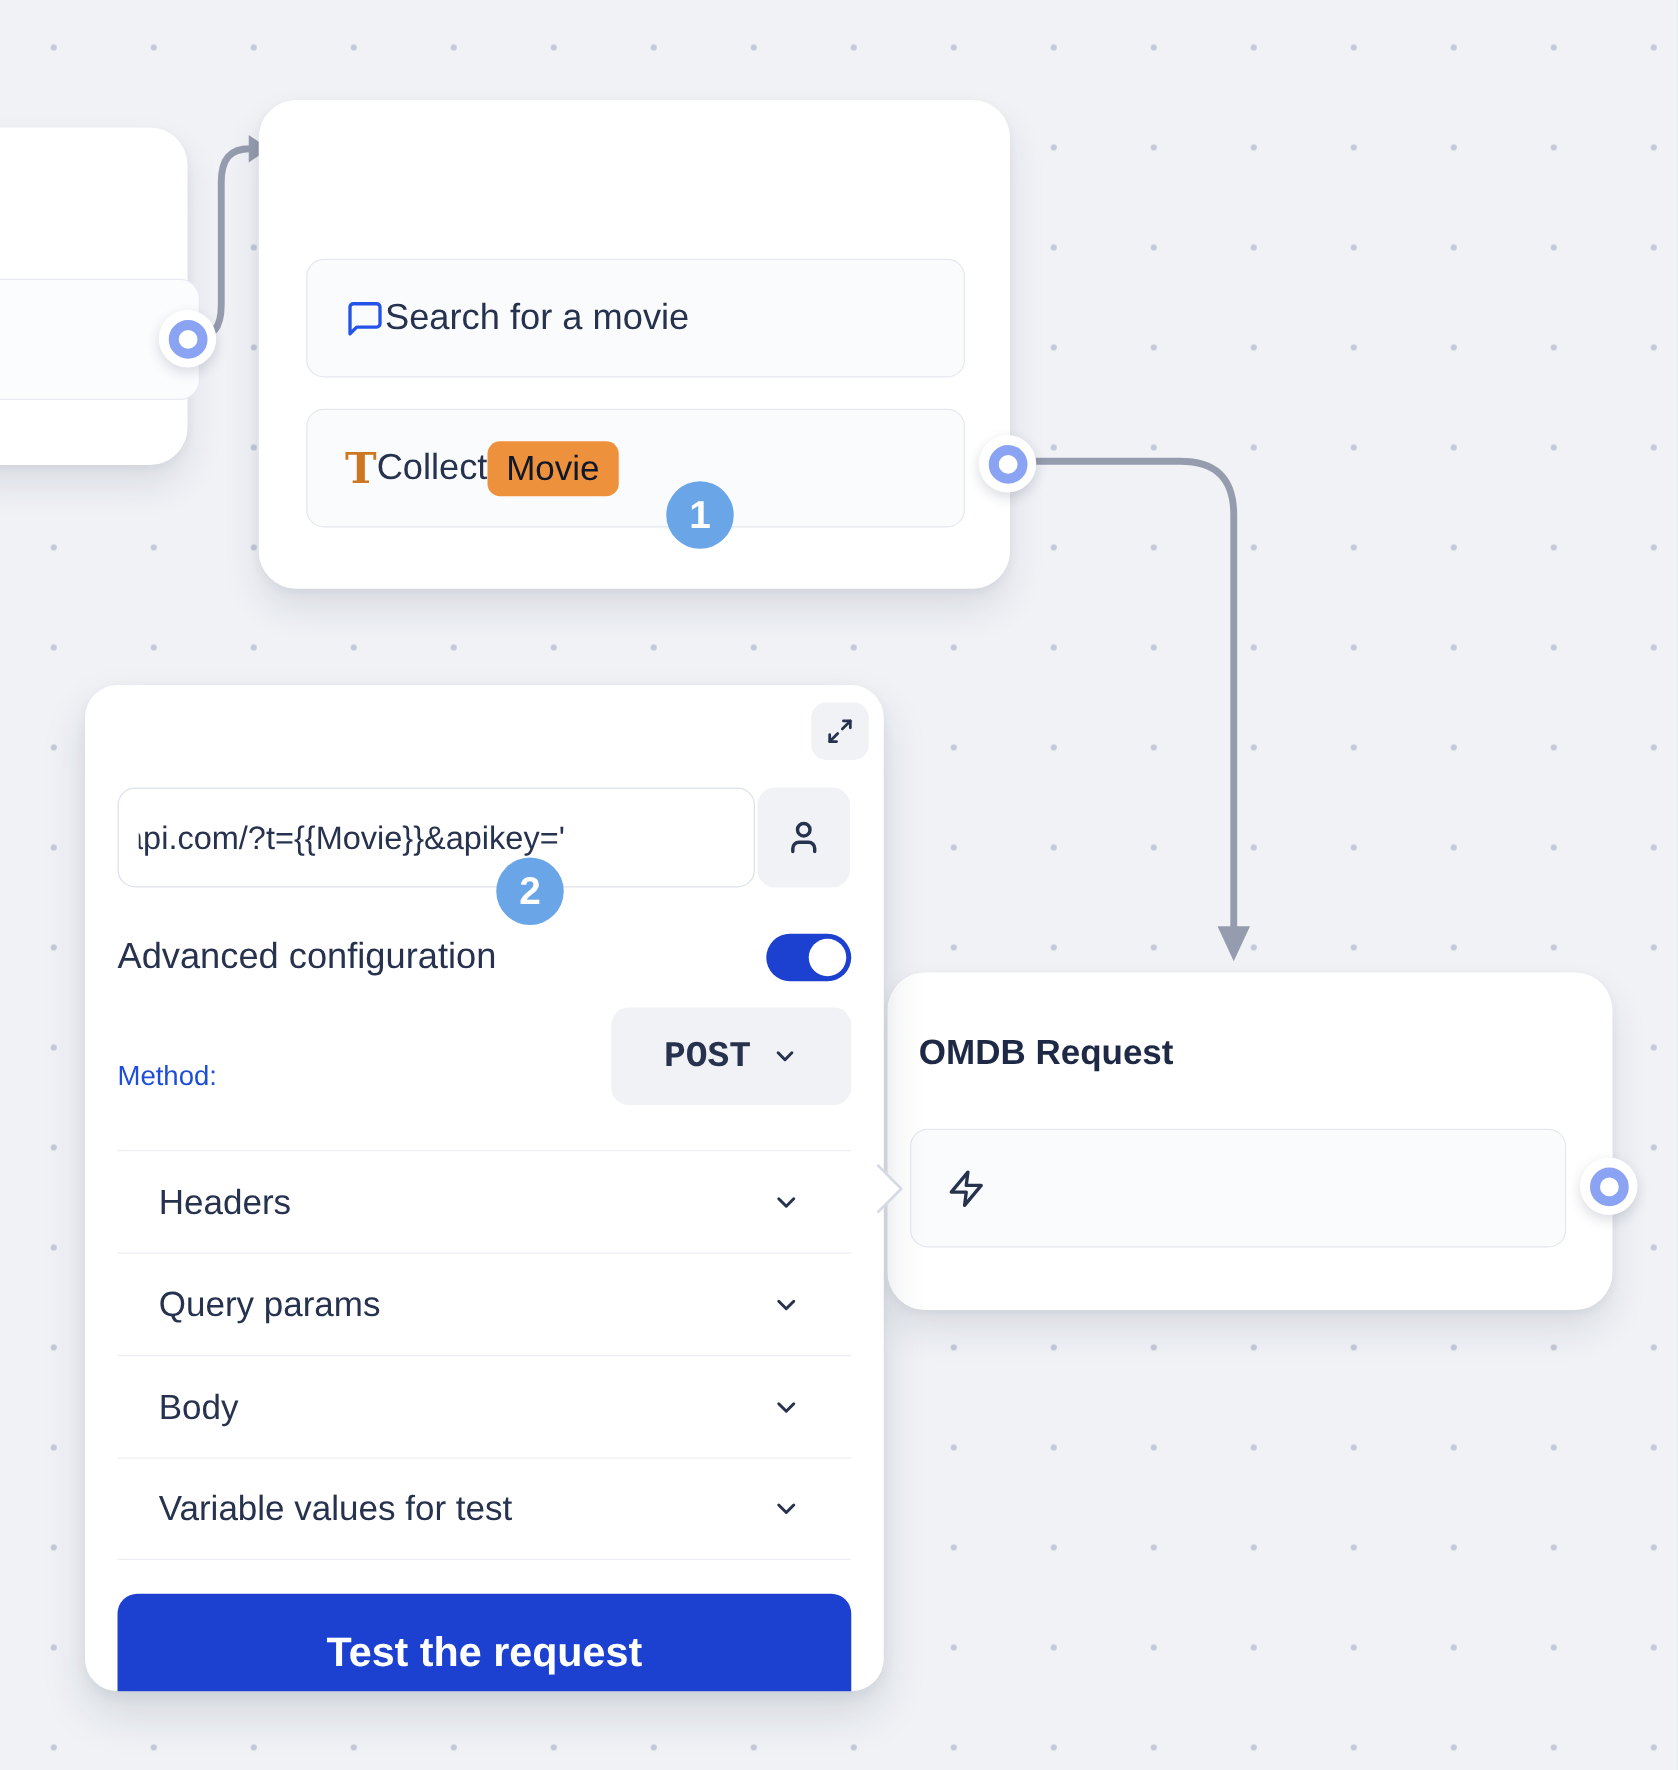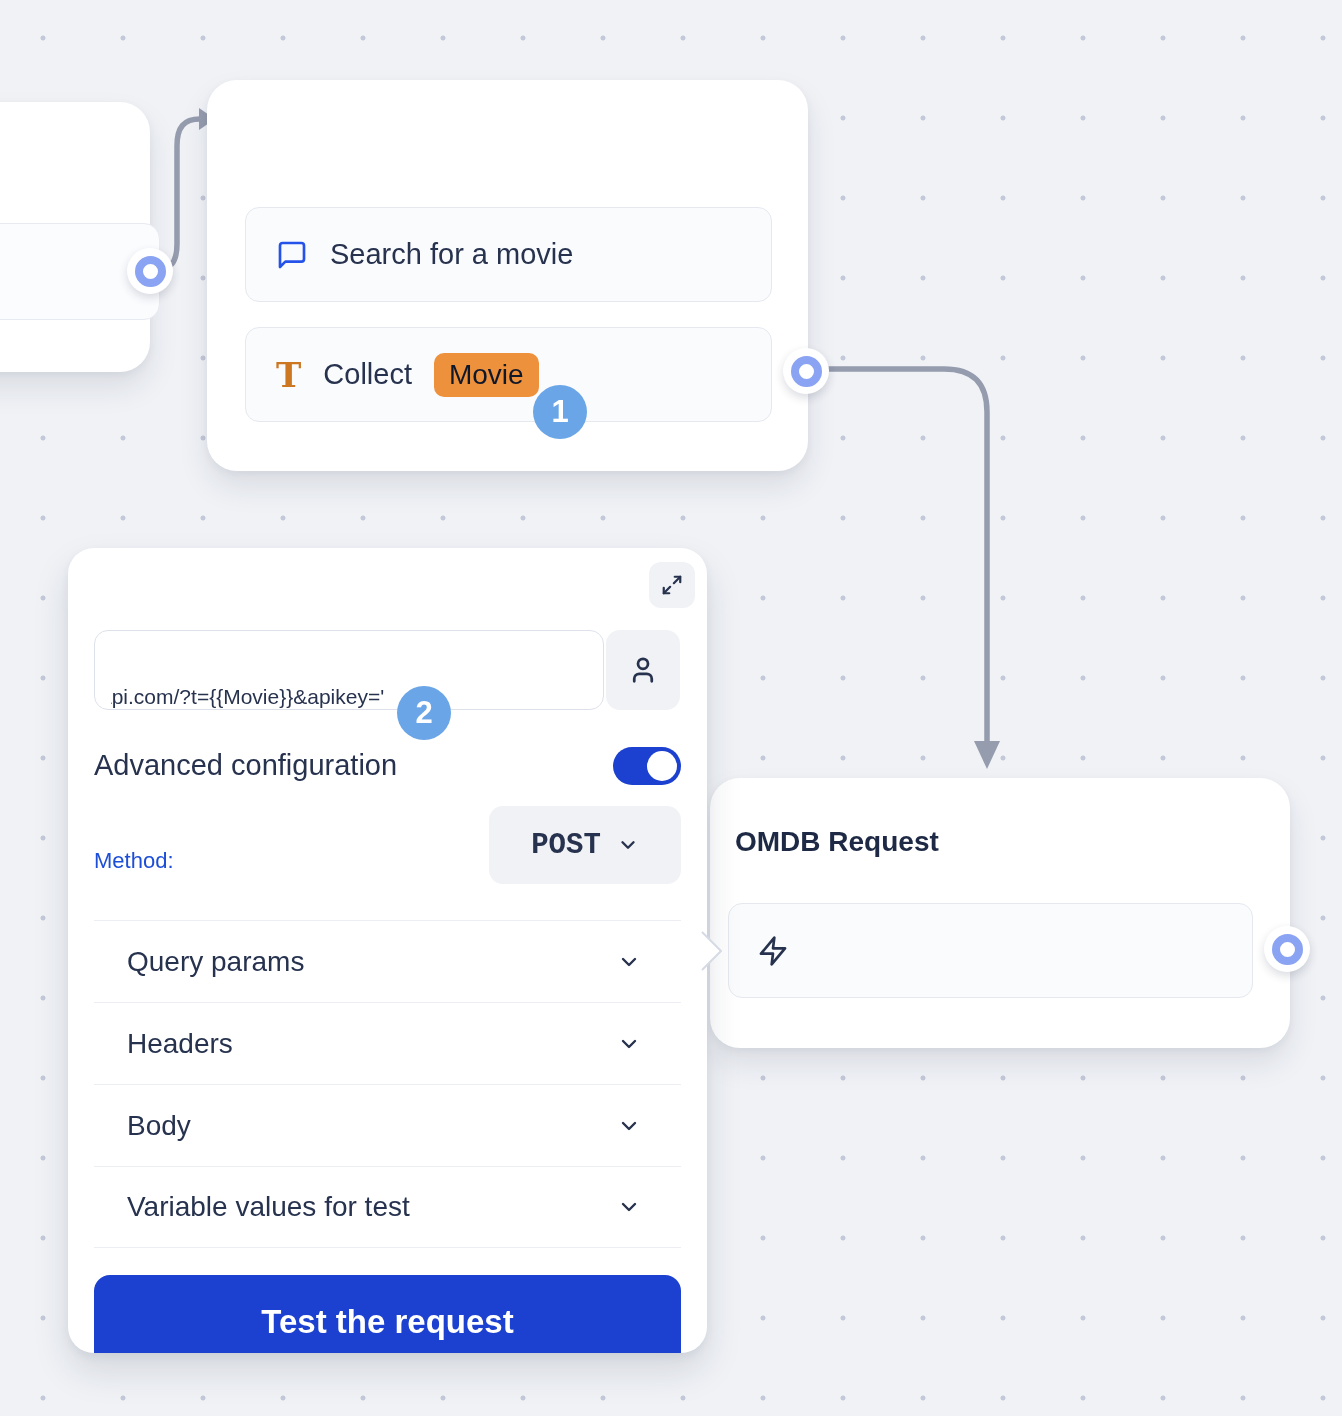--- a/index.html
+++ b/index.html
@@ -12,42 +12,42 @@
     font-family:"Liberation Sans",sans-serif;color:#27324e;
   }
   svg.connectors{position:absolute;inset:0;z-index:1;pointer-events:none;}
   .card{position:absolute;background:#fff;border-radius:30px;
         box-shadow:0 16px 30px rgba(25,35,65,.10),0 3px 8px rgba(25,35,65,.05);}
   .node-left{left:-46px;top:102px;width:196px;height:270px;z-index:2;}
   .node-left .stub-row{position:absolute;left:-20px;top:121px;width:226px;height:97px;
         background:#fbfcfe;border:1.5px solid #e7eaf1;border-radius:16px;}
   .node-movie{left:207px;top:80px;width:601px;height:391px;z-index:2;}
   .node-title{position:absolute;left:50px;top:128px;font-size:30px;font-weight:700;color:#1e2a45;letter-spacing:.2px;}
-  .item-row{position:absolute;display:flex;align-items:center;gap:22px;
+  .item-row{position:absolute;display:flex;align-items:center;
         background:#fafbfd;border:1.5px solid #e5e8ef;border-radius:14px;padding:12px 30px;
         font-size:29px;color:#27324e;white-space:nowrap;}
   .node-movie .row1{left:38px;top:127px;width:527px;height:95px;}
   .node-movie .row2{left:38px;top:247px;width:527px;height:95px;}
   .icon{display:inline-flex;align-items:center;justify-content:center;flex:0 0 auto;}
   .t-glyph{font-family:"DejaVu Serif","Liberation Serif",serif;font-size:34px;font-weight:700;color:#cd7722;line-height:1;}
   .chip{background:#ee913c;color:#0f172a;border-radius:10px;padding:6px 15px;font-size:28px;}
   .port{position:absolute;width:46px;height:46px;border-radius:50%;background:#fff;z-index:5;
         display:flex;align-items:center;justify-content:center;
         box-shadow:0 4px 10px rgba(30,40,70,.16);}
   .port-ring{width:31px;height:31px;border-radius:50%;border:8.5px solid #8aa3f2;background:#fff;}
   .badge{position:absolute;width:54px;height:54px;border-radius:50%;background:#69a5e7;color:#fff;
         font-size:31px;font-weight:700;display:flex;align-items:center;justify-content:center;z-index:6;}
   
   .panel{left:68px;top:548px;width:639px;height:805px;border-radius:26px;z-index:4;overflow:hidden;
          box-shadow:0 18px 36px rgba(25,35,65,.13),0 4px 10px rgba(25,35,65,.06);}
   .expand-btn{position:absolute;left:581px;top:14px;width:46px;height:46px;border-radius:12px;
          background:#f1f2f6;display:flex;align-items:center;justify-content:center;border:none;cursor:pointer;}
   .url-field{position:absolute;left:26px;top:82px;width:510px;height:80px;background:#fff;
-         border:1.5px solid #dde1ea;border-radius:14px;display:flex;align-items:flex-end;overflow:hidden;
-         font-size:21px;color:#27324e;}
+         border:1.5px solid #dde1ea;border-radius:14px;display:flex;align-items:center;overflow:hidden;
+         font-size:26px;color:#27324e;}
   .url-scroll{margin-left:16px;overflow:hidden;display:flex;align-items:flex-end;white-space:nowrap;}
   .url-clip{margin-left:-11px;}
   .user-btn{position:absolute;left:538px;top:82px;width:74px;height:80px;border-radius:14px;
          background:#f1f2f6;border:none;display:flex;align-items:center;justify-content:center;cursor:pointer;}
   .adv-label{position:absolute;left:26px;top:201px;font-size:29px;color:#27324e;}
   .toggle{position:absolute;left:545px;top:199px;width:68px;height:38px;border-radius:19px;background:#1c40cf;cursor:pointer;}
   .toggle .knob{position:absolute;left:34px;top:4px;width:30px;height:30px;border-radius:50%;background:#fff;}
   .method-label{position:absolute;left:26px;top:300px;font-size:22px;color:#1d4ed8;}
   .method-dd{position:absolute;left:421px;top:258px;width:192px;height:78px;border-radius:14px;background:#f1f2f5;
          border:none;display:flex;align-items:center;justify-content:center;gap:16px;cursor:pointer;
@@ -143,29 +143,29 @@
       <span>POST</span>
       <span class="icon">
         <svg width="22" height="22" viewBox="0 0 24 24" fill="none" stroke="#27324e" stroke-width="2.6" stroke-linecap="round" stroke-linejoin="round">
           <polyline points="6 9 12 15 18 9"></polyline>
         </svg>
       </span>
     </button>
 
     <div class="accordion">
       <div class="acc-row">
+        <span>Headers</span>
+        <span class="icon">
+          <svg width="24" height="24" viewBox="0 0 24 24" fill="none" stroke="#27324e" stroke-width="2.4" stroke-linecap="round" stroke-linejoin="round">
+              <polyline points="6 9 12 15 18 9"></polyline>
+            </svg>
+        </span>
+      </div>
+      <div class="acc-row">
         <span>Query params</span>
-        <span class="icon">
-          <svg width="24" height="24" viewBox="0 0 24 24" fill="none" stroke="#27324e" stroke-width="2.4" stroke-linecap="round" stroke-linejoin="round">
-              <polyline points="6 9 12 15 18 9"></polyline>
-            </svg>
-        </span>
-      </div>
-      <div class="acc-row">
-        <span>Headers</span>
         <span class="icon">
           <svg width="24" height="24" viewBox="0 0 24 24" fill="none" stroke="#27324e" stroke-width="2.4" stroke-linecap="round" stroke-linejoin="round">
               <polyline points="6 9 12 15 18 9"></polyline>
             </svg>
         </span>
       </div>
       <div class="acc-row">
         <span>Body</span>
         <span class="icon">
           <svg width="24" height="24" viewBox="0 0 24 24" fill="none" stroke="#27324e" stroke-width="2.4" stroke-linecap="round" stroke-linejoin="round">

